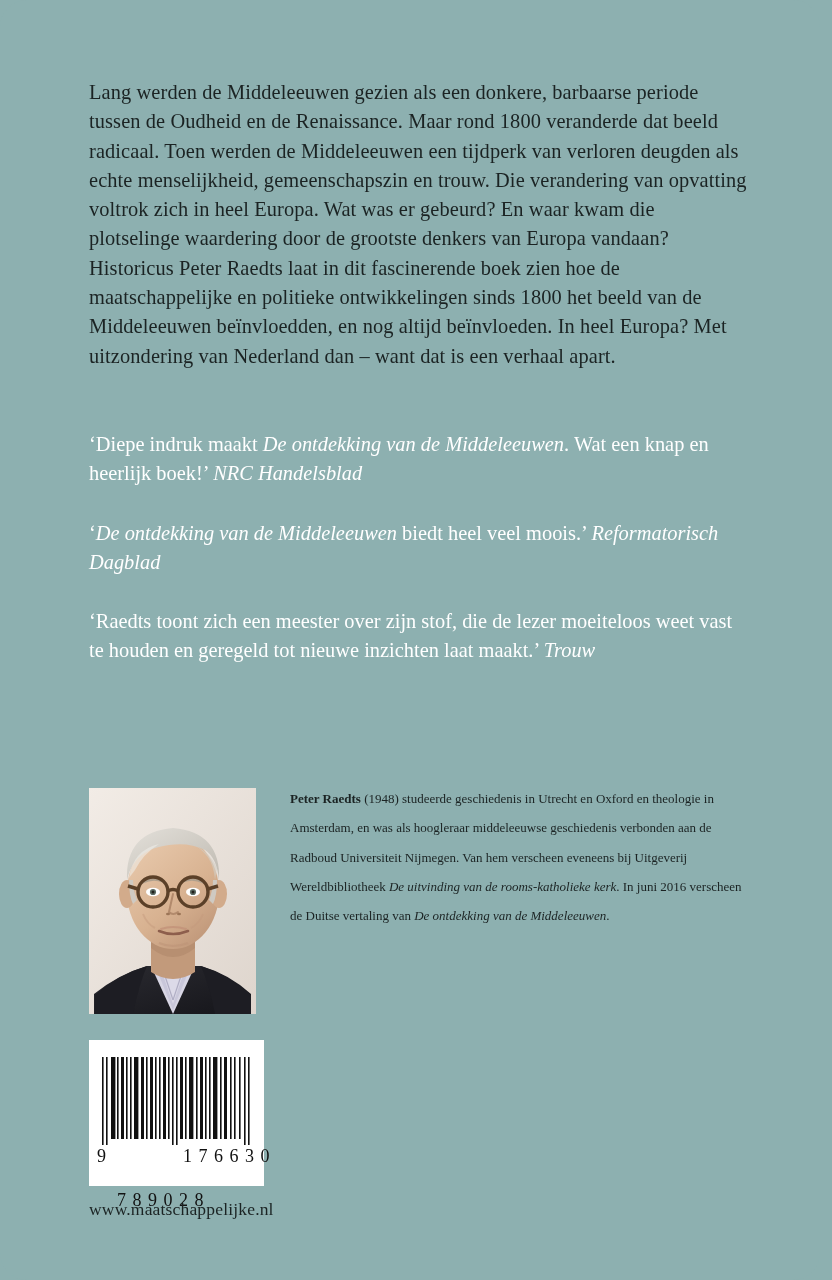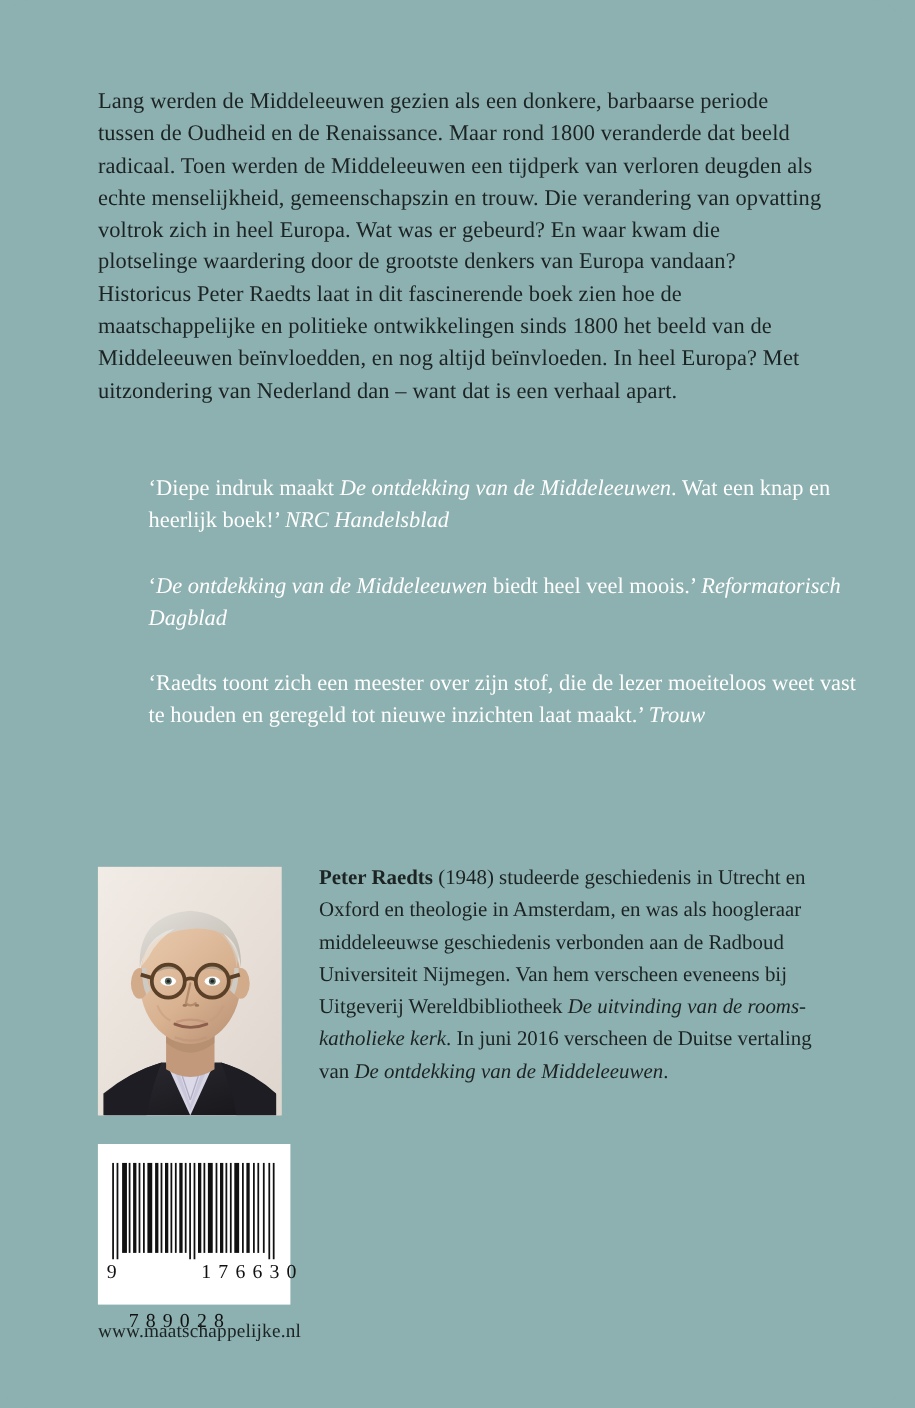--- a/index.html
+++ b/index.html
@@ -40,21 +40,20 @@
 
   
   .quotes {
     position: absolute;
     left: 89px;
     top: 430px;
     width: 658px;
     color: #ffffff;
     font-size: 20.4px;
     line-height: 29.3px;
-    margin-left: 46px;
   }
   .quote {
     margin: 0 0 30px 0;
   }
   .quote:last-child {
     margin-bottom: 0;
   }
   .quote i,
   .blurb i,
   .bio i {
@@ -84,21 +83,21 @@
     display: block;
     width: 167px;
     height: 226px;
   }
   .bio {
     position: absolute;
     left: 201px;
     top: -4px;
     width: 456px;
     color: #1b2323;
-    font-size: 19px;
+    font-size: 13px;
     line-height: 29.3px;
   }
   .bio p {
     margin: 0;
   }
   .bio b {
     font-weight: bold;
   }
 
   

